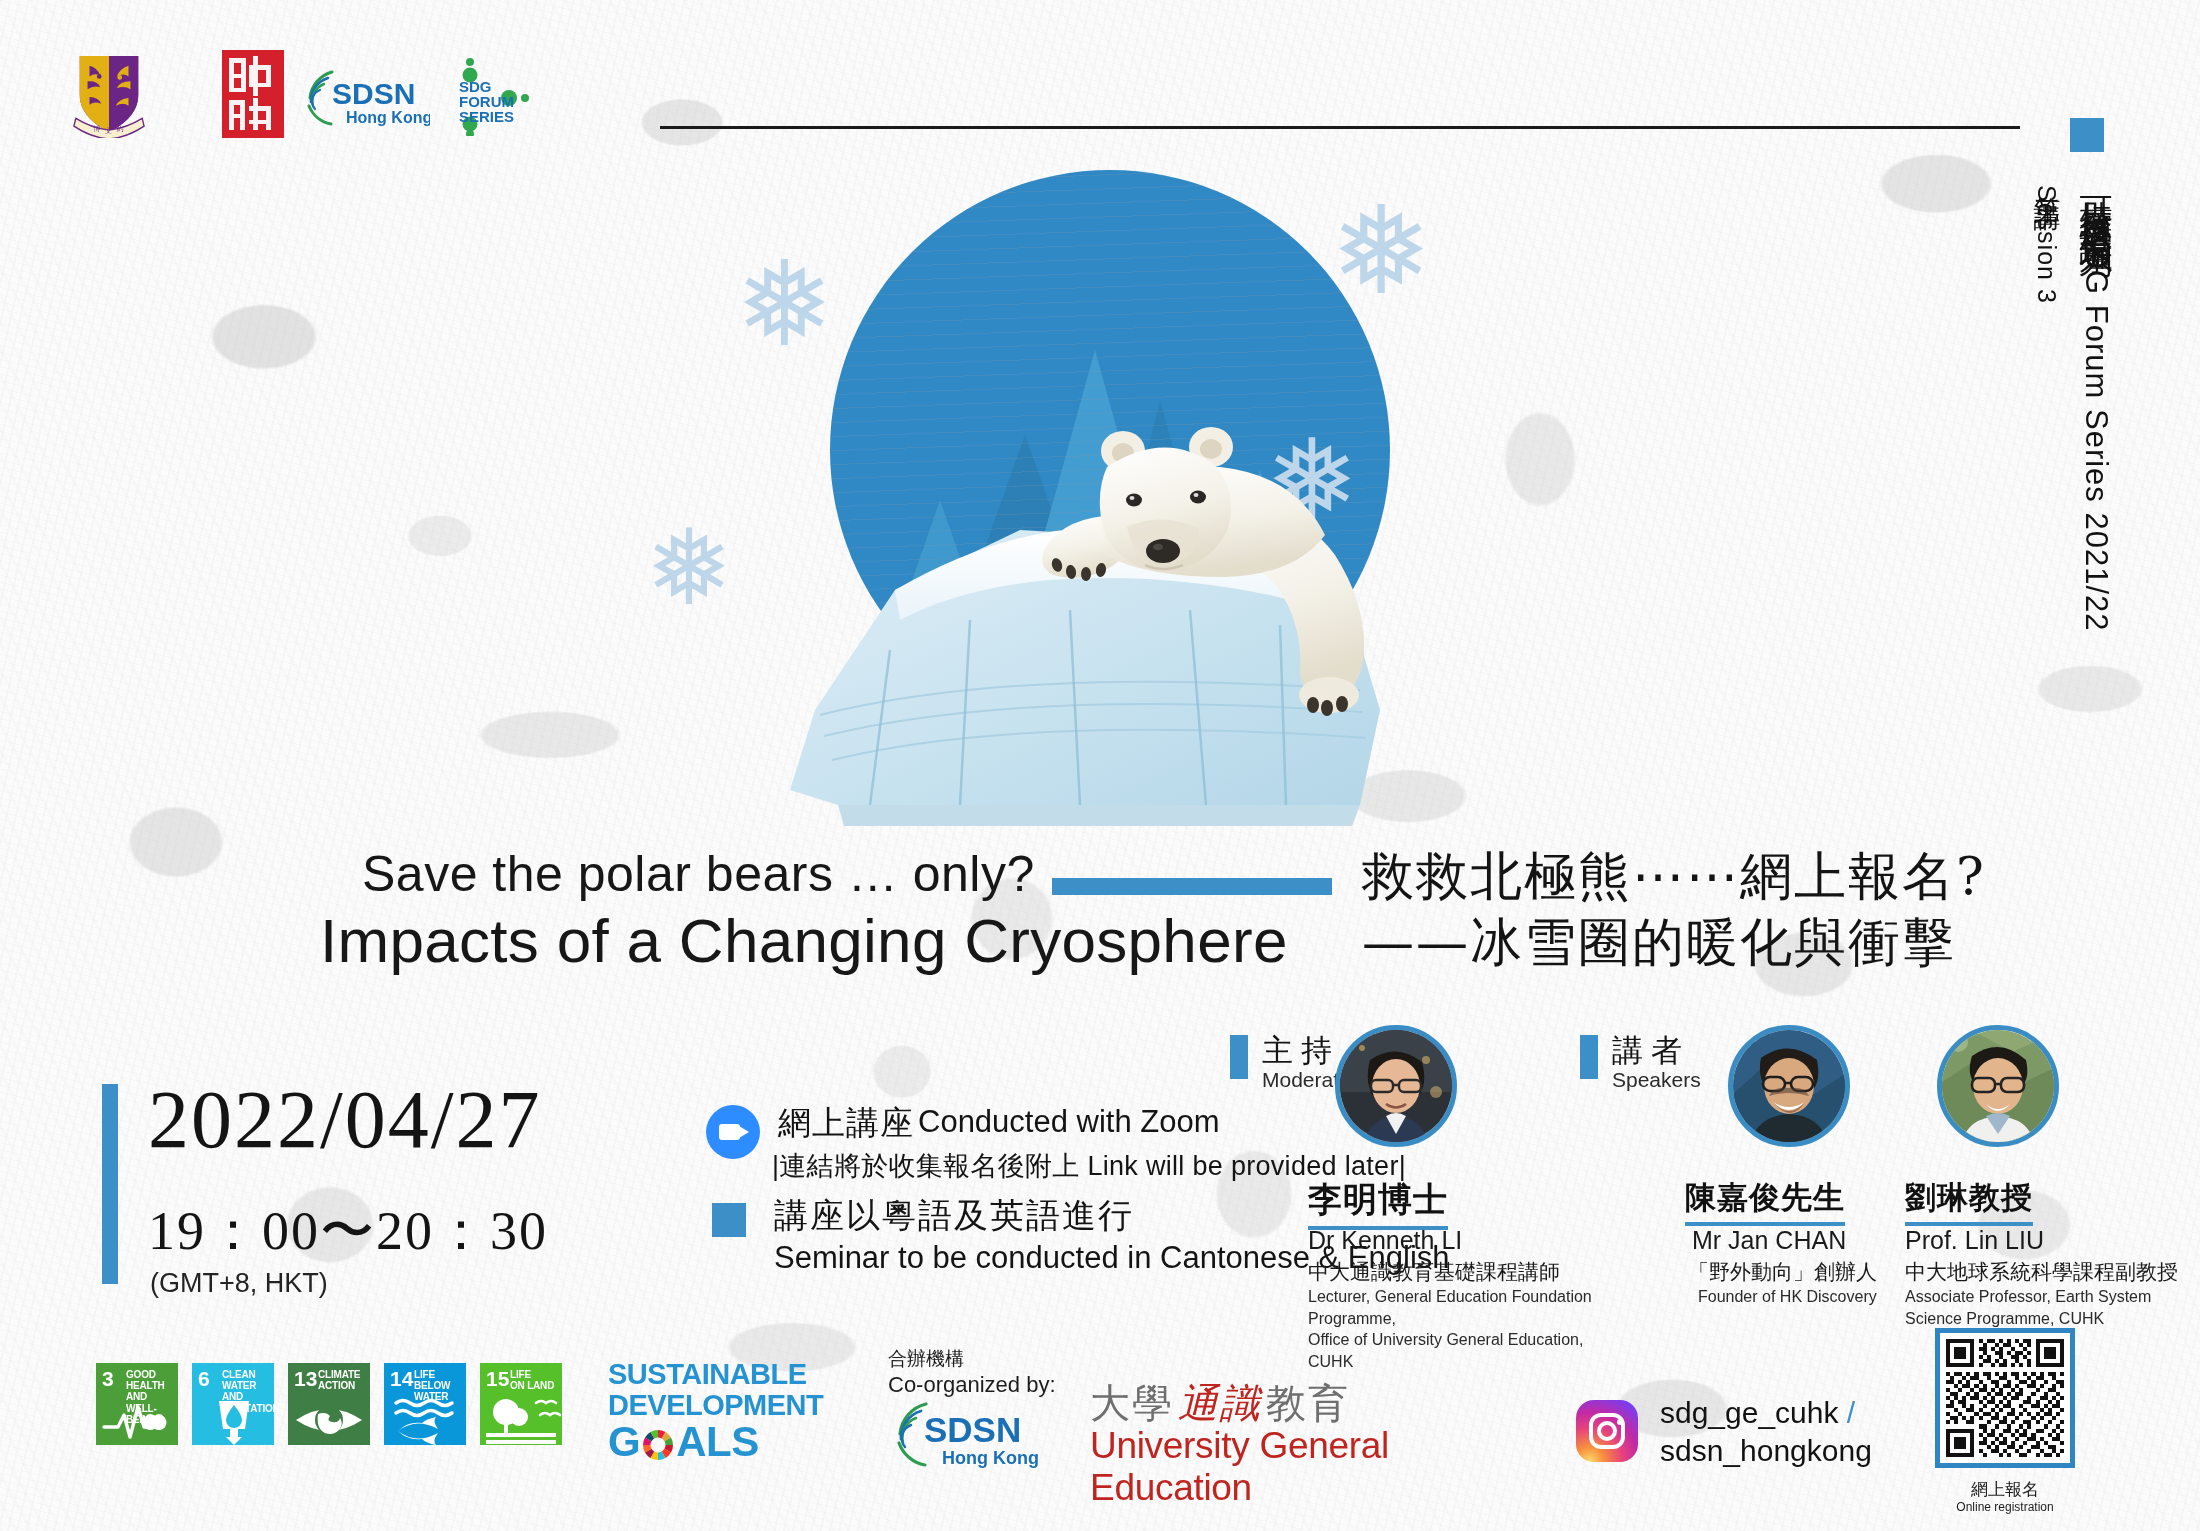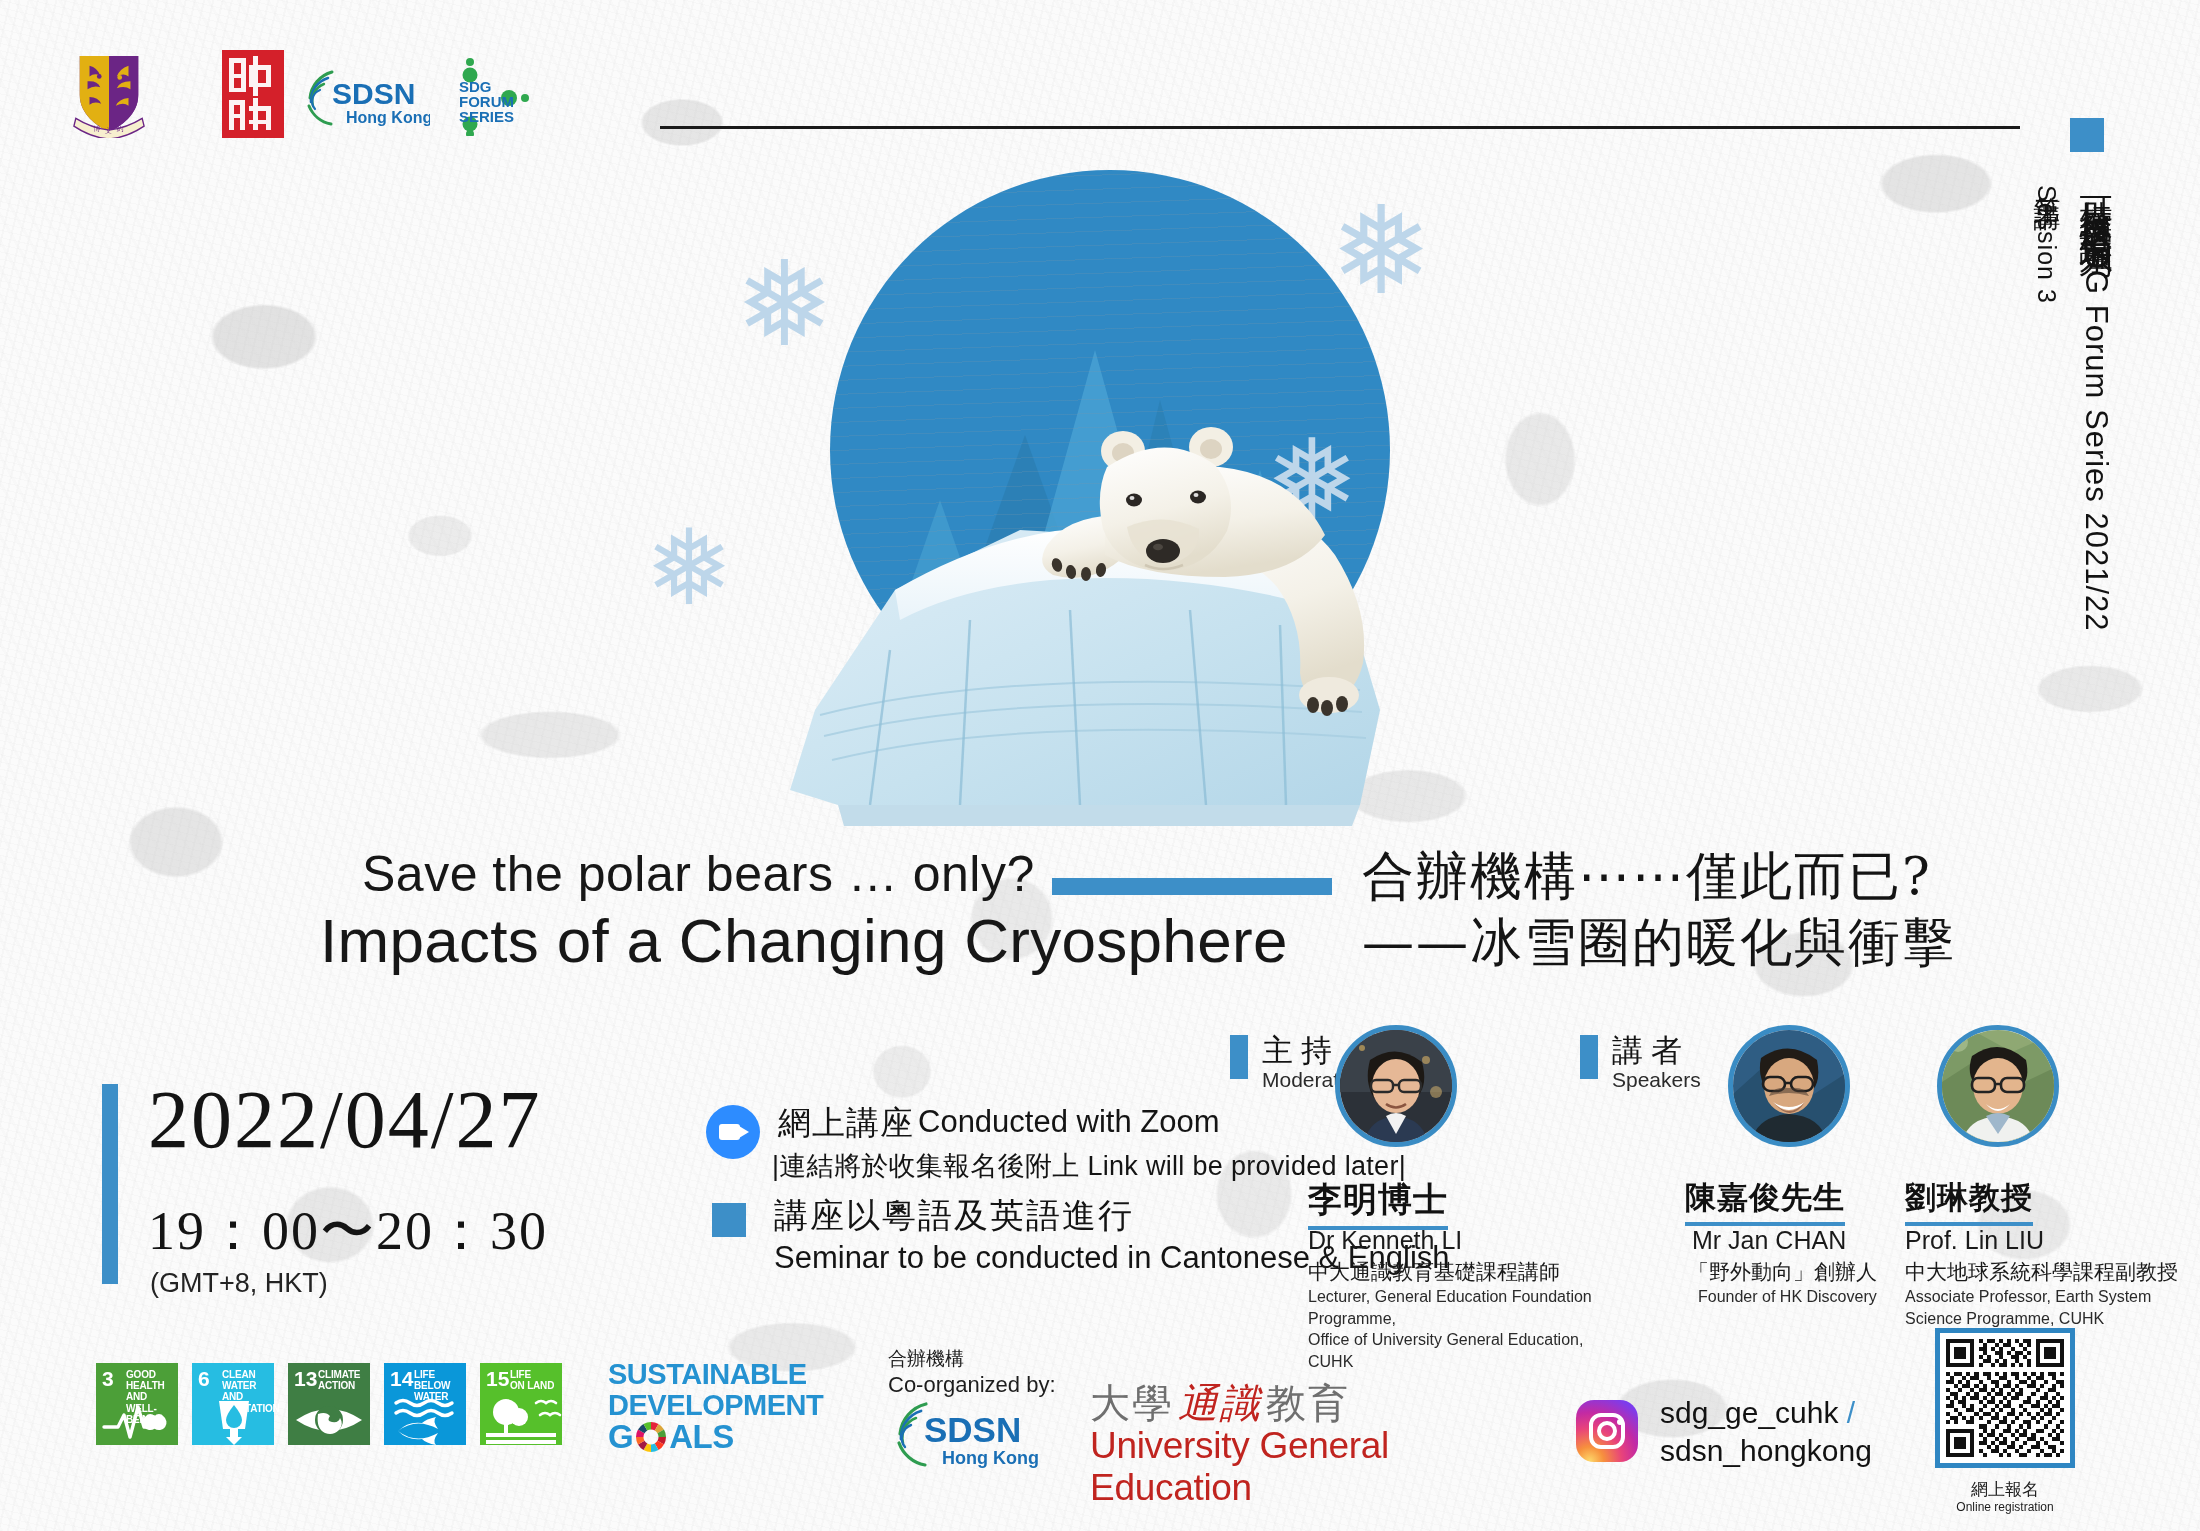--- a/index.html
+++ b/index.html
@@ -364,21 +364,21 @@
       <ellipse cx="203" cy="92" rx="8" ry="6.5" fill="#2b2724"></ellipse>
       <ellipse cx="137" cy="93" rx="2.5" ry="2" fill="#fff" opacity=".85"></ellipse>
       <ellipse cx="201" cy="90" rx="2.5" ry="2" fill="#fff" opacity=".85"></ellipse>
       <path d="M150 160 Q168 168 188 160" stroke="#cfc7b4" stroke-width="2.5" fill="none"></path>
     </svg>
   </div>
 
   <div class="abs" id="title-en-1">Save the polar bears … only?</div>
   <div class="abs" id="title-en-2">Impacts of a Changing Cryosphere</div>
   <div class="abs title-rule"></div>
-  <div class="abs" id="title-zh-1">合辦機構⋯⋯僅此而已?</div>
+  <div class="abs" id="title-zh-1">救救北極熊⋯⋯網上報名?</div>
   <div class="abs" id="title-zh-2">——冰雪圈的暖化與衝擊</div>
 
   <div class="abs date-bar"></div>
   <div class="abs" id="date-main">2022/04/27</div>
   <div class="abs" id="date-time">19：00〜20：30</div>
   <div class="abs" id="date-tz">(GMT+8, HKT)</div>
 
   <div class="abs zoom-ico">
     <div class="cam"></div>
       <div class="camtip"></div>
@@ -552,21 +552,21 @@
         </g>
         <rect x="6" y="38" width="70" height="4" fill="#fff"></rect>
         <rect x="6" y="45" width="70" height="4" fill="#fff"></rect>
       </svg>
     </div>
   </div>
 
   <div class="abs" id="sdg-logo">
     <div class="sdg-logo-t" style="top:0;  font-size:29px;">SUSTAINABLE</div>
     <div class="sdg-logo-t" style="top:31px; font-size:29px;">DEVELOPMENT</div>
-    <div class="sdg-logo-t" style="top:60px; font-size:33px;">
+    <div class="sdg-logo-t" style="top:60px; font-size:42px;">
       <span>G</span><svg width="36" height="36" viewBox="0 0 36 36" style="vertical-align:-7px;">
         <g transform="translate(18,18)">
           <g>
               <path d="M0,-15 A15,15 0 0 1 7.5,-13 L3.8,-6.5 A8,8 0 0 0 0,-7.5 Z" fill="#E5243B"></path>
             </g>
           <g transform="rotate(30)">
               <path d="M0,-15 A15,15 0 0 1 7.5,-13 L3.8,-6.5 A8,8 0 0 0 0,-7.5 Z" fill="#DDA63A"></path>
             </g>
           <g transform="rotate(60)">
               <path d="M0,-15 A15,15 0 0 1 7.5,-13 L3.8,-6.5 A8,8 0 0 0 0,-7.5 Z" fill="#4C9F38"></path>

